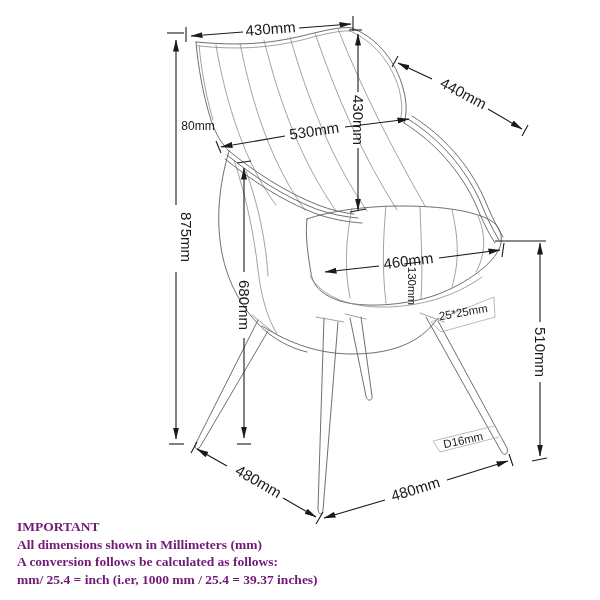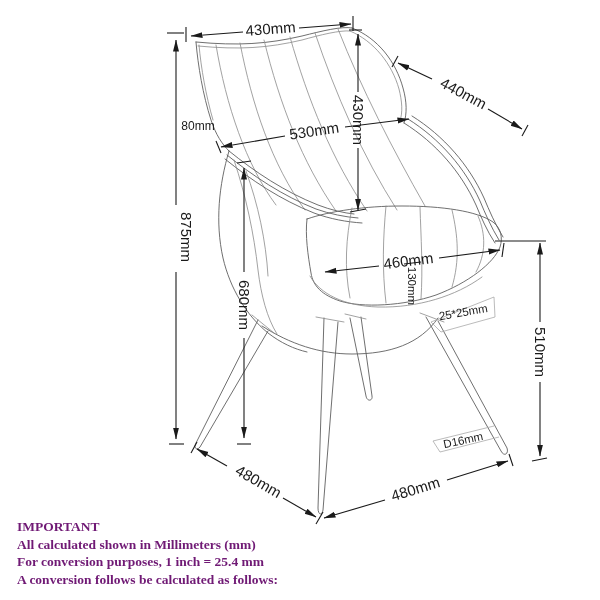--- a/index.html
+++ b/index.html
@@ -153,17 +153,17 @@
       <path d="M324,518 L385,500" marker-start="url(#arw)"></path>
       <path d="M447,480 L508,461" marker-end="url(#arw)"></path>
       <line x1="513" y1="466" x2="509" y2="454"></line>
       <text class="dim" transform="translate(417,494) rotate(-17)">480mm</text>
     </g>
   </g>
 </svg>
 
 <div class="note">
   <div>IMPORTANT</div>
-  <div>All calculated shown in Millimeters (mm)</div>
-  <div>For conversion purposes, 1 inch = 25.4 mm</div>
+  <div>All dimensions shown in Millimeters (mm)</div>
   <div>A conversion follows be calculated as follows:</div>
+  <div>mm/ 25.4 = inch (i.er, 1000 mm / 25.4 = 39.37 inches)</div>
 </div>
 </div>
 
 </body></html>

